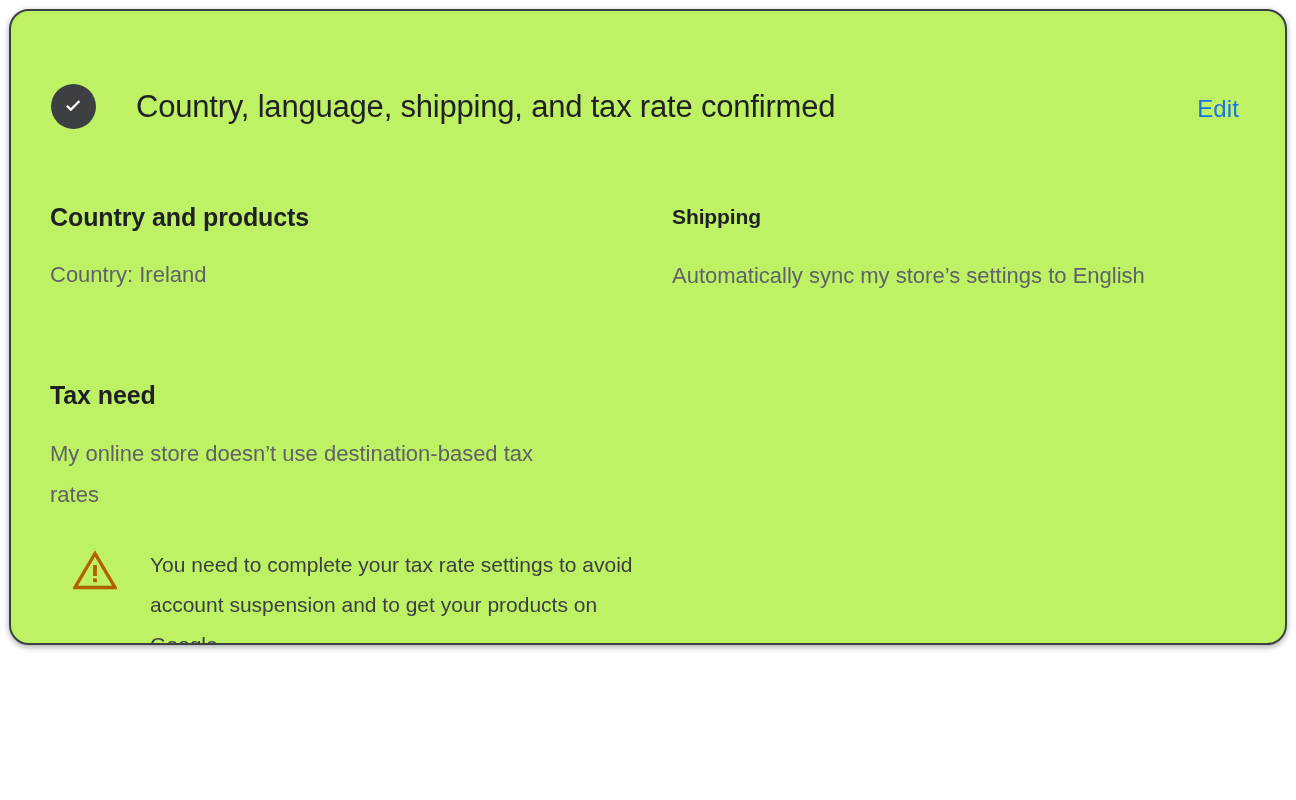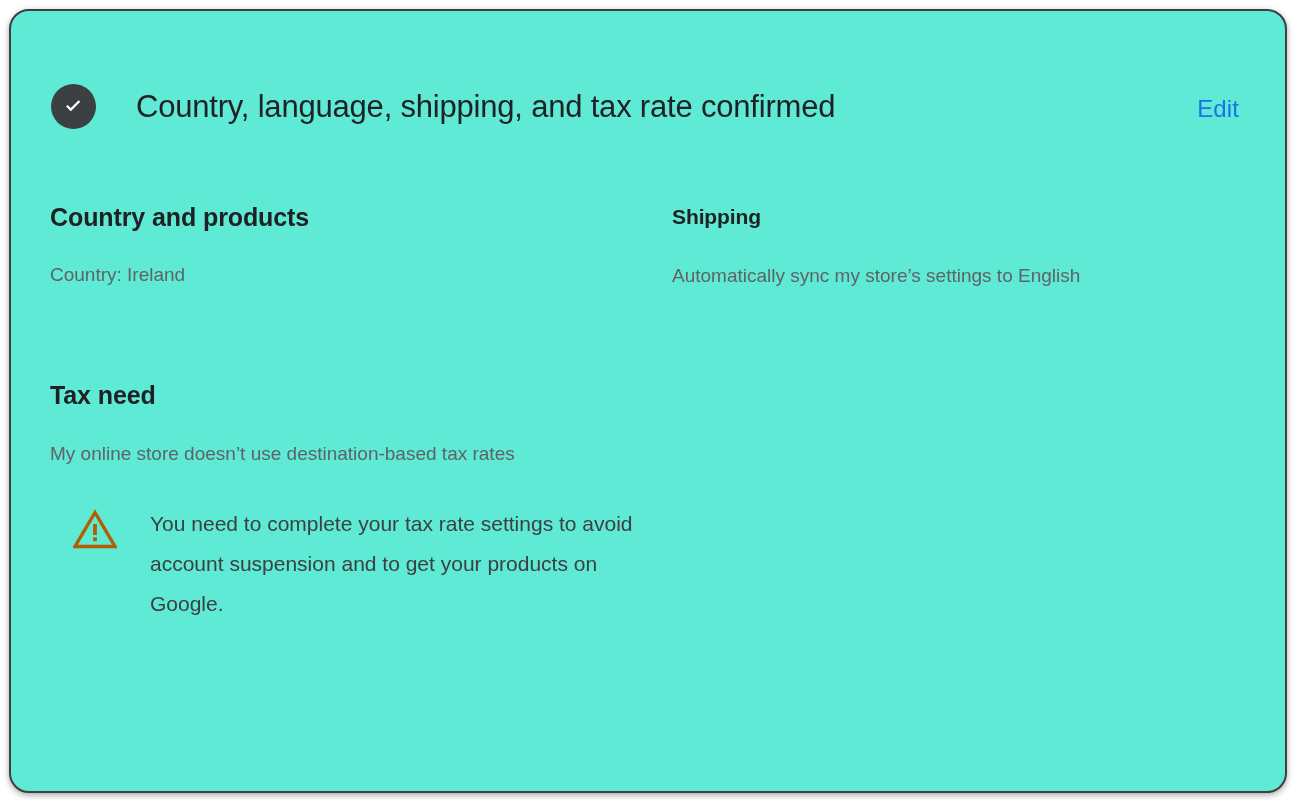--- a/index.html
+++ b/index.html
@@ -21,23 +21,23 @@
     height: 800px;
     background: #ffffff;
   }
 
   
   .card {
     position: absolute;
     left: 9px;
     top: 9px;
     width: 1278px;
-    height: 784px;
+    height: 636px;
     box-sizing: border-box;
-    background: #5eead4;
+    background: #bef264;
     border: 2px solid #3c4043;
     border-radius: 20px;
     box-shadow: 0 2px 6px rgba(0,0,0,0.35);
     overflow: hidden;
   }
 
   
   .card-header {
     position: absolute;
     left: 0;
@@ -114,21 +114,21 @@
     font-size: 21px;
     line-height: 28px;
     font-weight: 700;
     color: #202124;
     letter-spacing: -0.1px;
     margin: 0 0 24px 0;
     padding-top: 2px;
   }
 
   .body-text {
-    font-size: 19px;
+    font-size: 22px;
     line-height: 40px;
     color: #5f6368;
     font-weight: 400;
     margin: 0;
   }
   .body-text.wrapped {
     line-height: 41px;
   }
 
   .spacer-block { height: 84px; }

